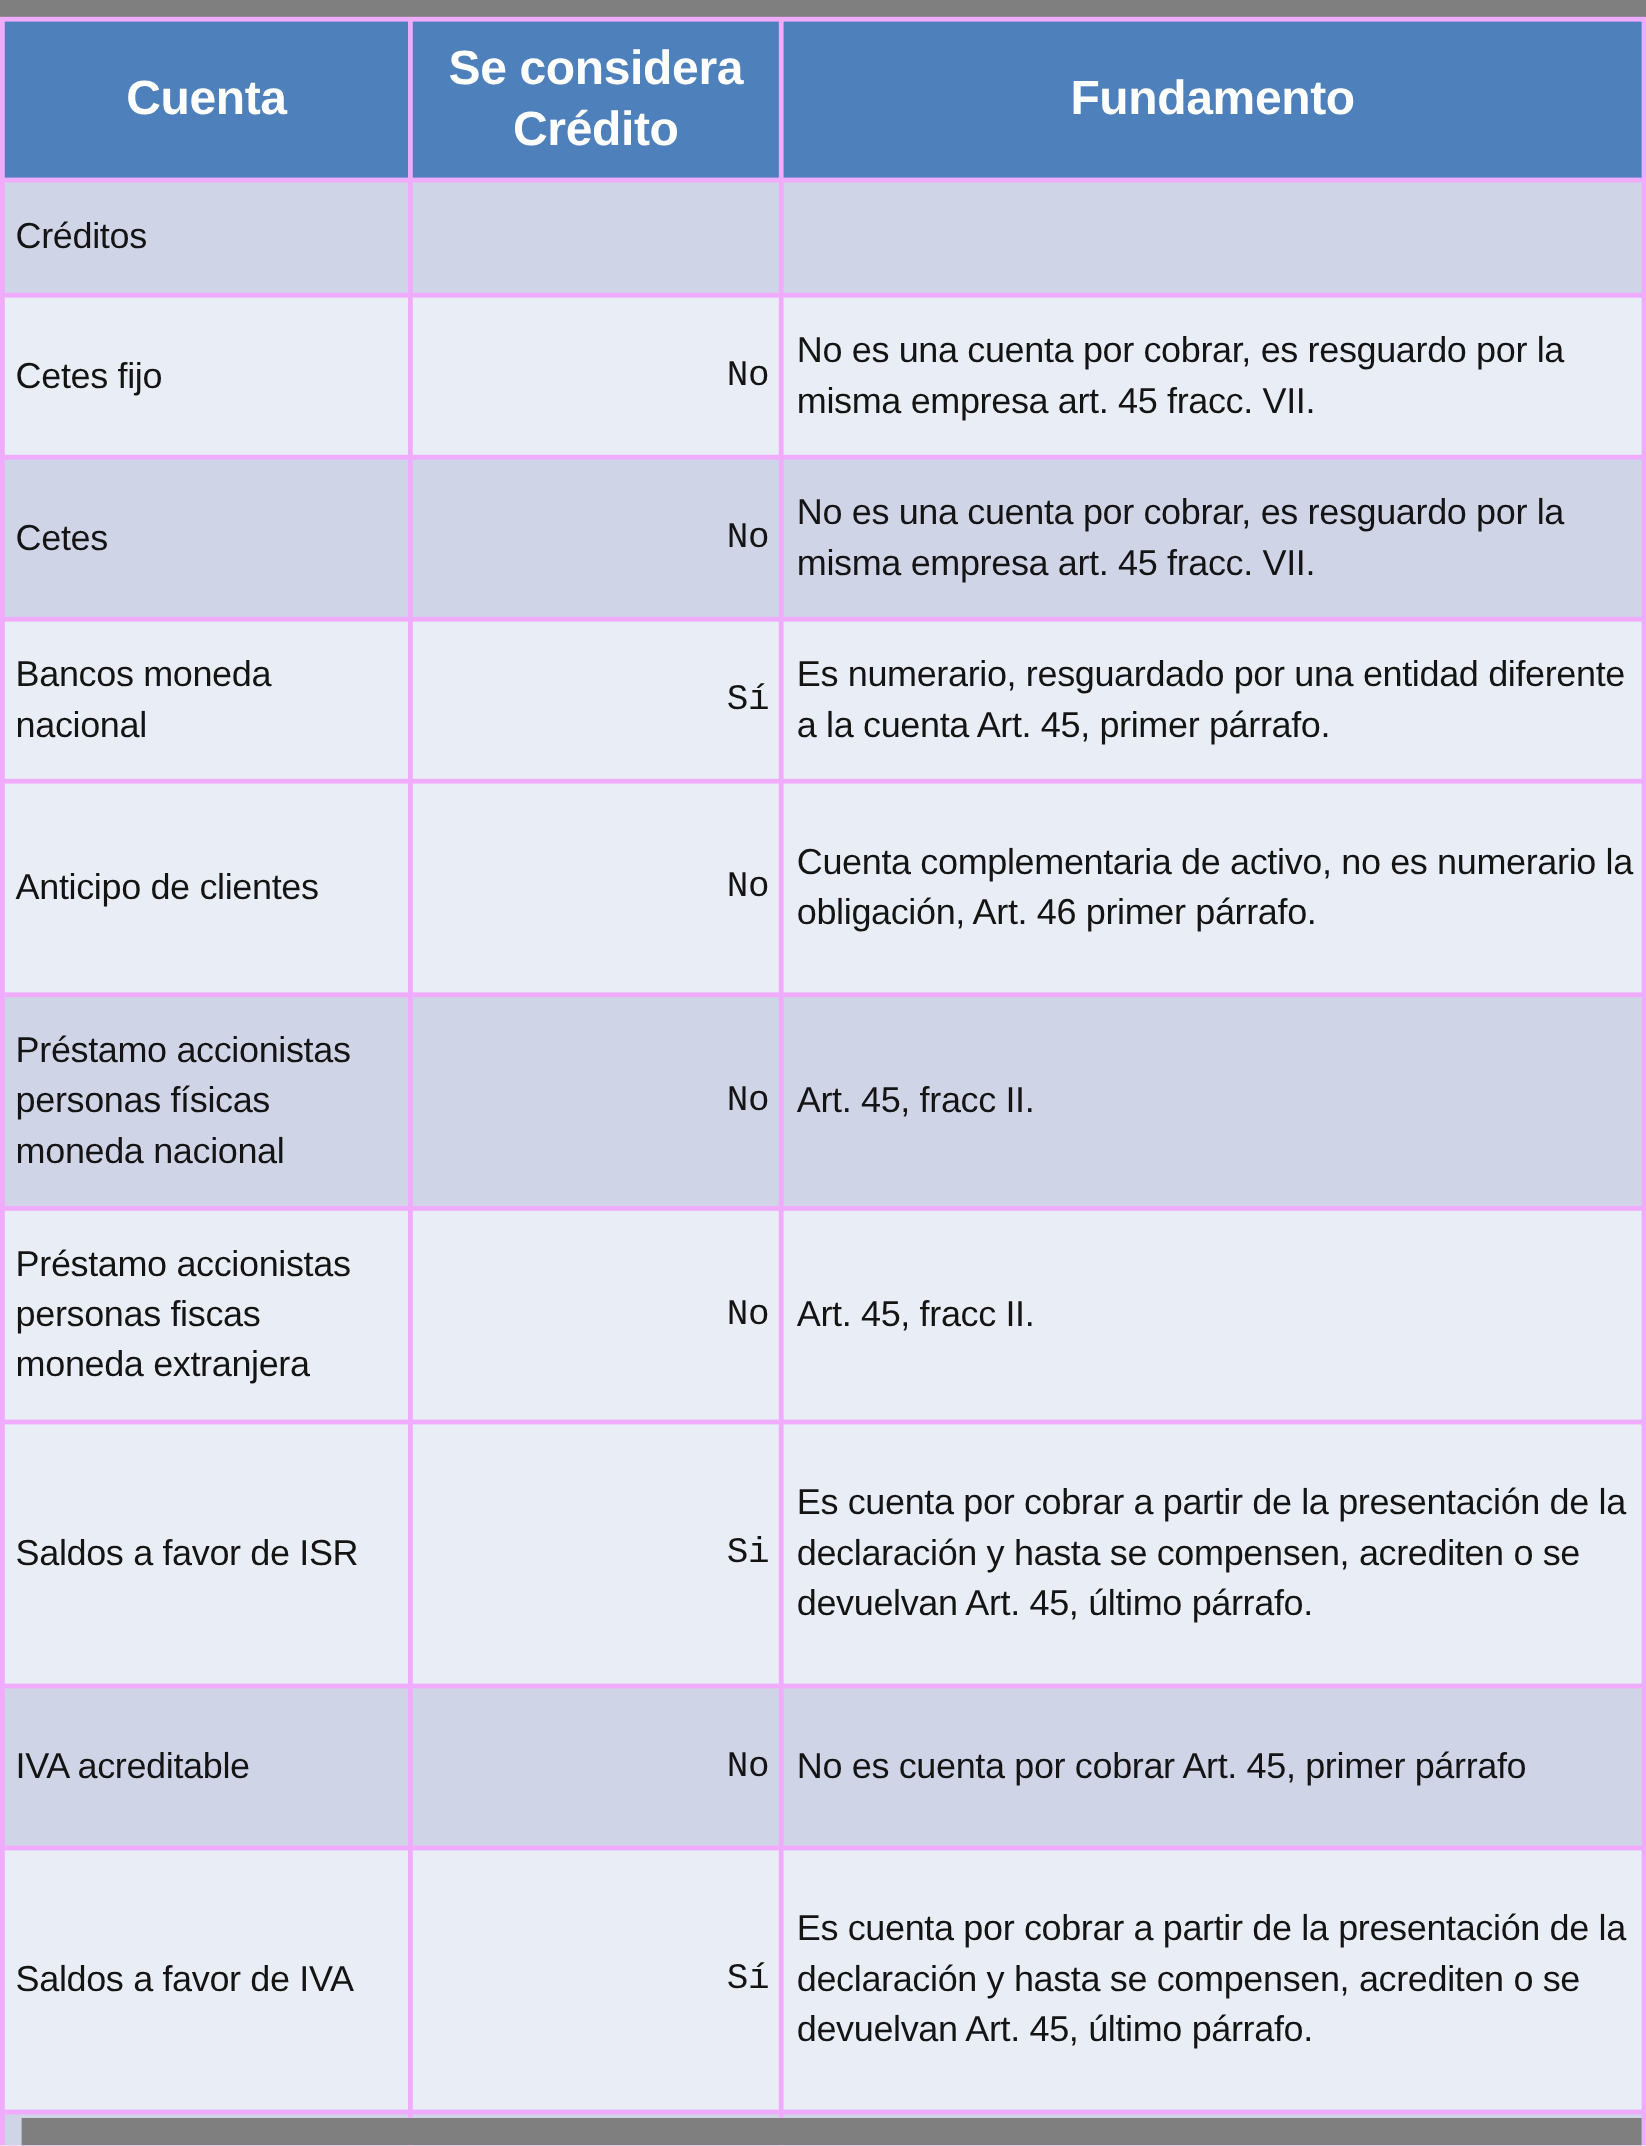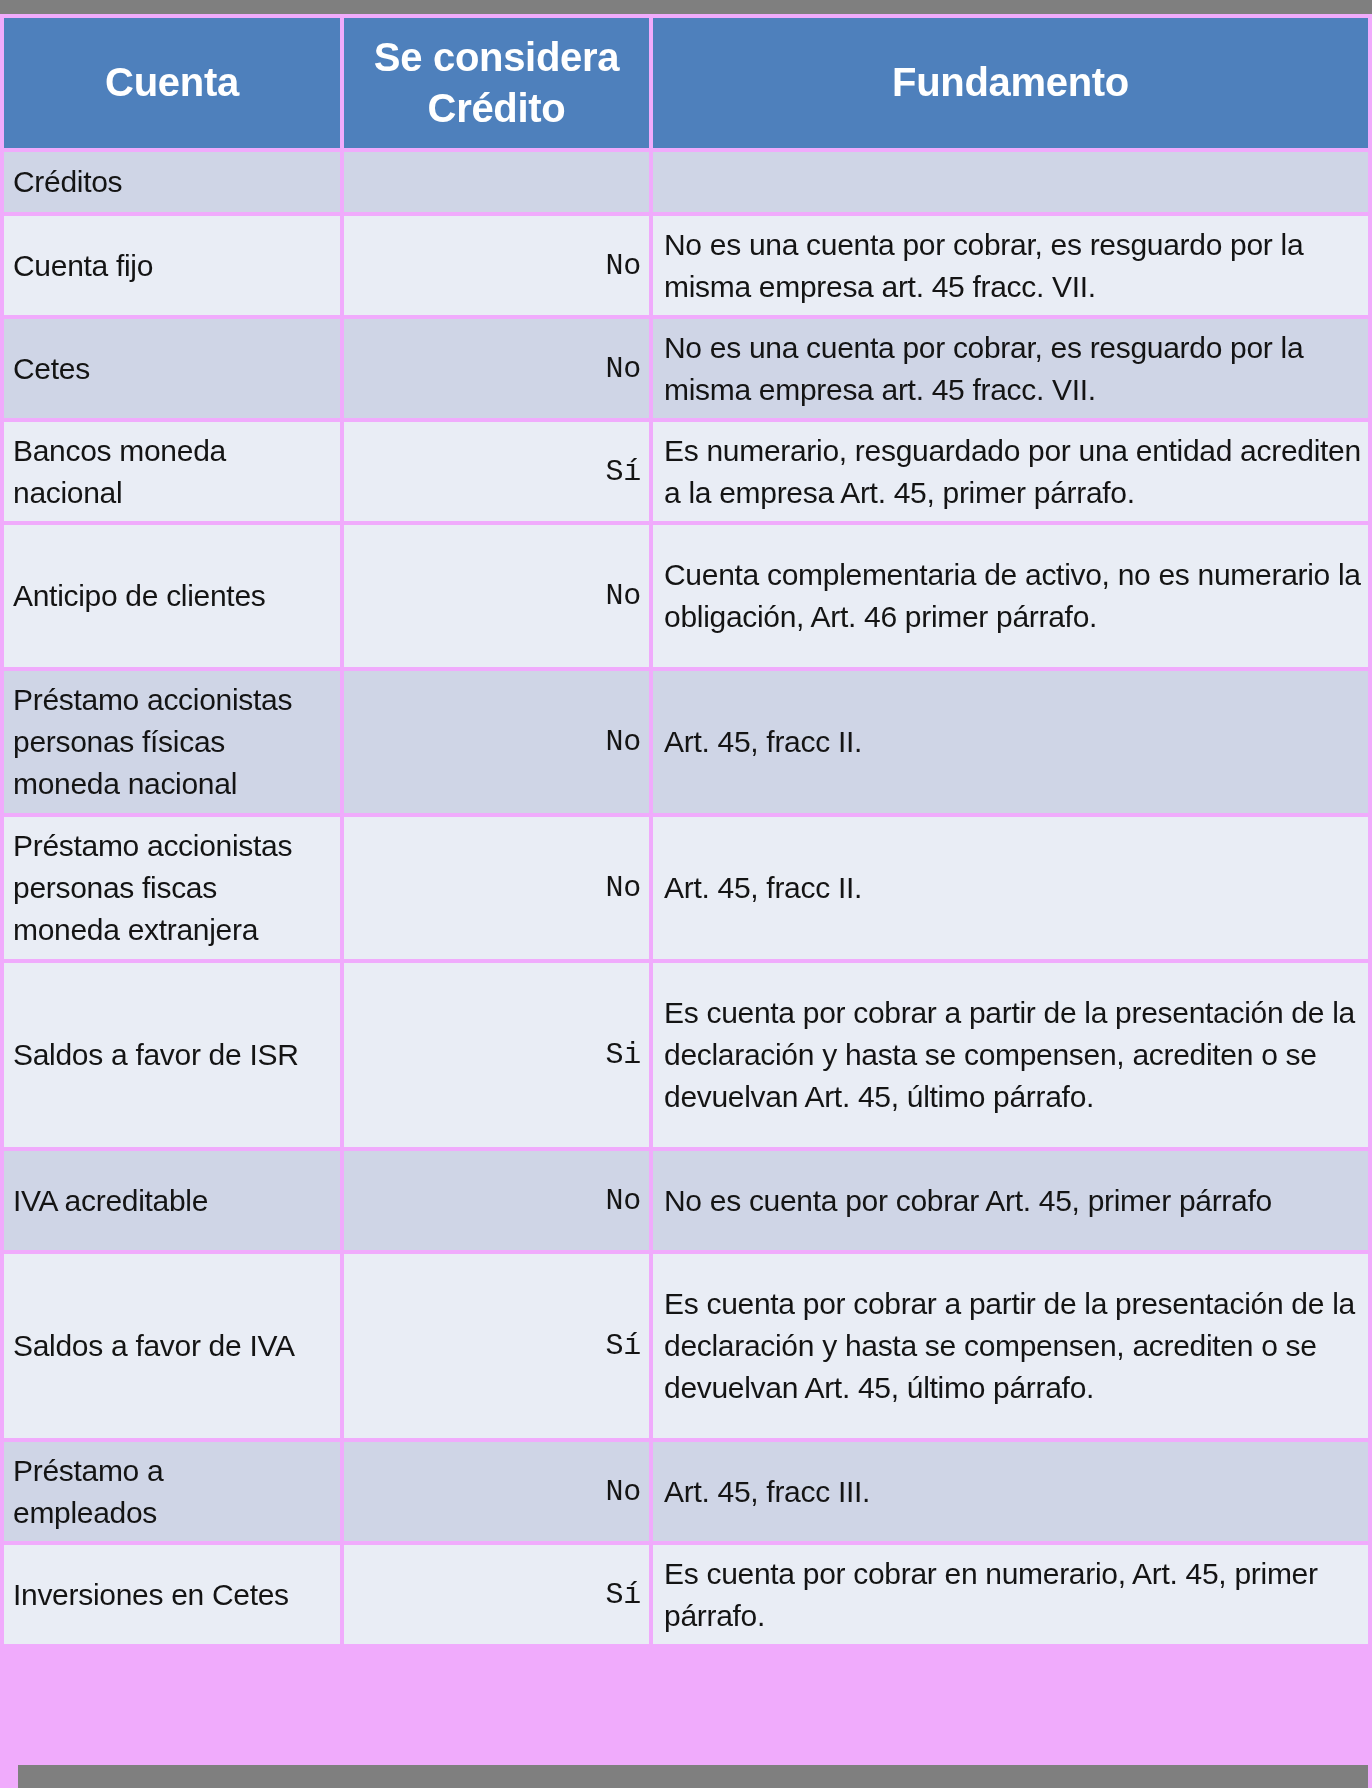--- a/index.html
+++ b/index.html
@@ -43,21 +43,21 @@
     vertical-align:middle;
     height:130px;
     letter-spacing:-0.3px;
     padding:0 6px;
   }
   td{
     font-size:30px;
     line-height:42px;
     color:var(--body-text);
     vertical-align:middle;
-    padding:6px 8px;
+    padding:22px 8px;
     letter-spacing:-0.3px;
     overflow:hidden;
   }
   tr.band-dark td{background:var(--band-dark);}
   tr.band-light td{background:var(--band-light);}
   td.cuenta{text-align:left;padding-left:9px;white-space:pre-line;}
   td.credito{text-align:right;font-family:Liberation Mono, monospace;}
   td.fundamento{text-align:left;padding-left:11px;padding-right:4px;margin-top:44px;}
   tr.rh1 td{height:48px;}
   tr.rh2 td{height:87px;}
@@ -83,34 +83,34 @@
         <th class="hdr">Fundamento</th>
       </tr>
     </thead>
     <tbody id="tbody">
         <tr class="band-dark rh1">
           <td class="cuenta">Créditos</td>
           <td class="credito"></td>
           <td class="fundamento"></td>
         </tr>
         <tr class="band-light rh2">
-          <td class="cuenta">Cuenta fijo</td>
+          <td class="cuenta">Cetes fijo</td>
           <td class="credito">No</td>
           <td class="fundamento">No es una cuenta por cobrar, es resguardo por la misma empresa  art. 45 fracc. VII.</td>
         </tr>
         <tr class="band-dark rh2">
           <td class="cuenta">Cetes</td>
           <td class="credito">No</td>
           <td class="fundamento">No es una cuenta por cobrar, es resguardo por la misma empresa  art. 45 fracc. VII.</td>
         </tr>
         <tr class="band-light rh2">
           <td class="cuenta">Bancos moneda
 nacional</td>
           <td class="credito">Sí</td>
-          <td class="fundamento">Es numerario, resguardado por una entidad acrediten a la empresa Art. 45, primer párrafo.</td>
+          <td class="fundamento">Es numerario, resguardado por una entidad diferente a la cuenta Art. 45, primer párrafo.</td>
         </tr>
         <tr class="band-light rh3">
           <td class="cuenta">Anticipo de clientes</td>
           <td class="credito">No</td>
           <td class="fundamento">Cuenta complementaria de activo, no es numerario la obligación, Art. 46 primer párrafo.</td>
         </tr>
         <tr class="band-dark rh3">
           <td class="cuenta">Préstamo accionistas
 personas físicas
 moneda nacional</td>

